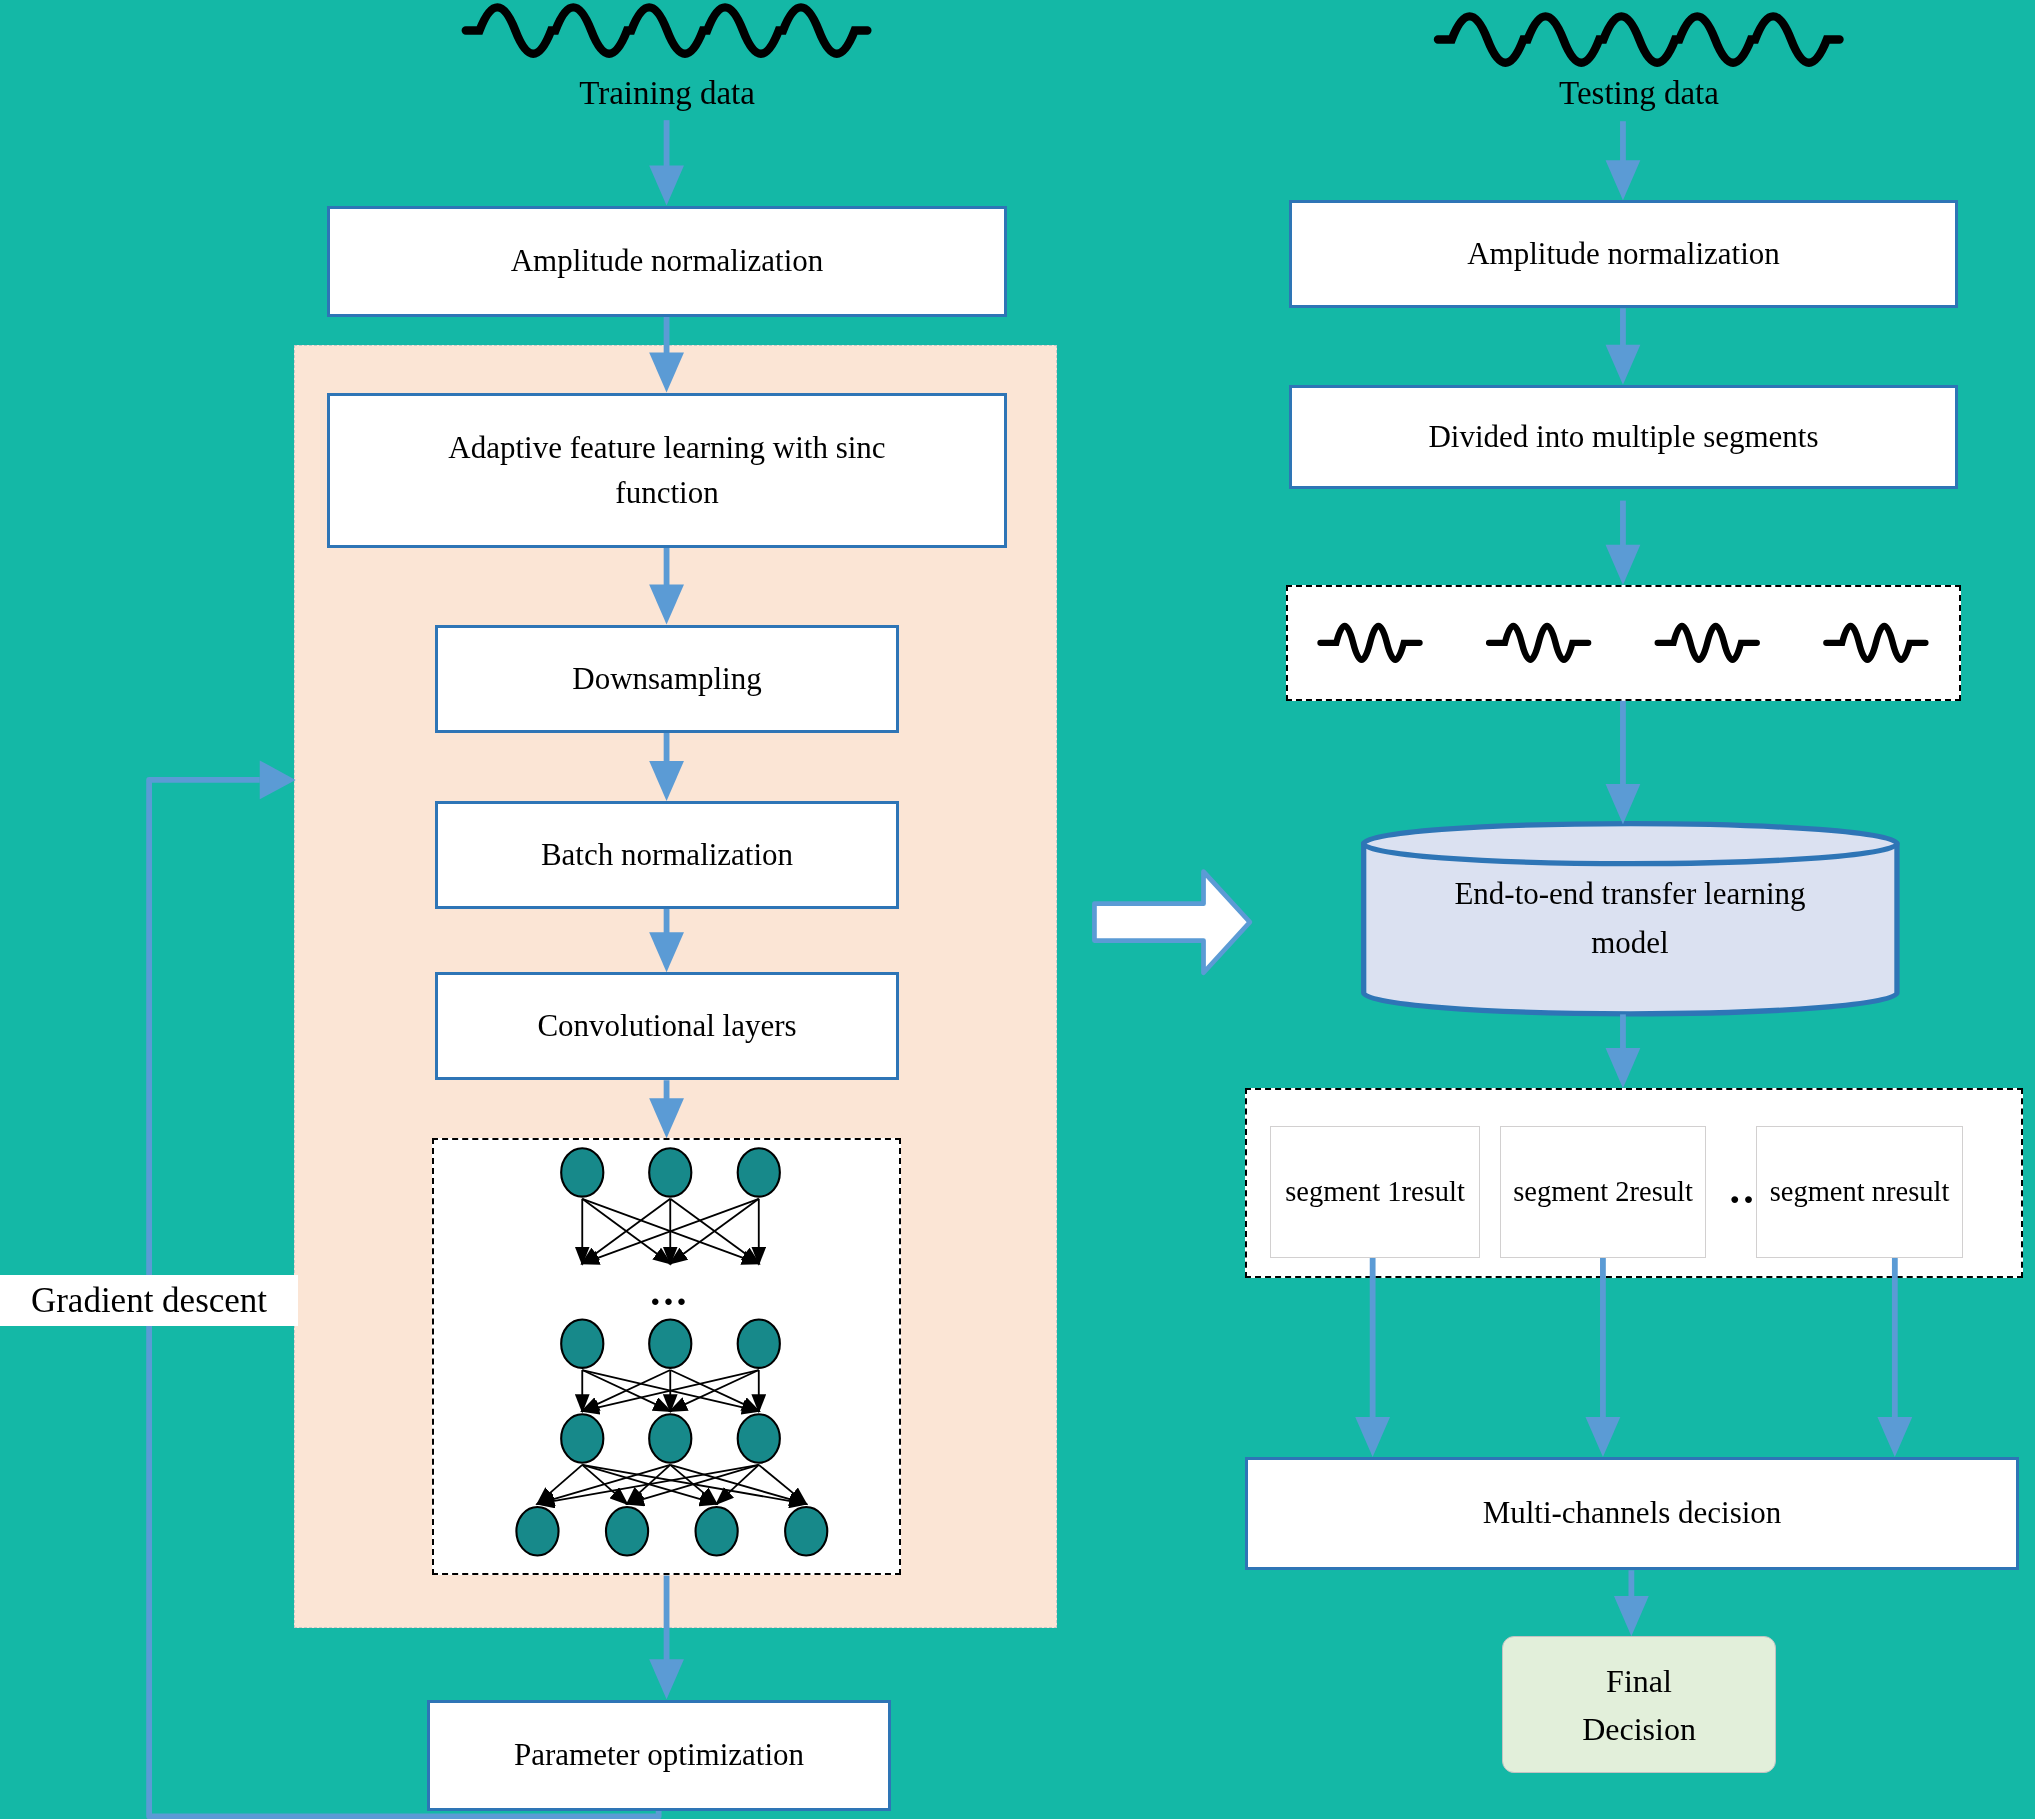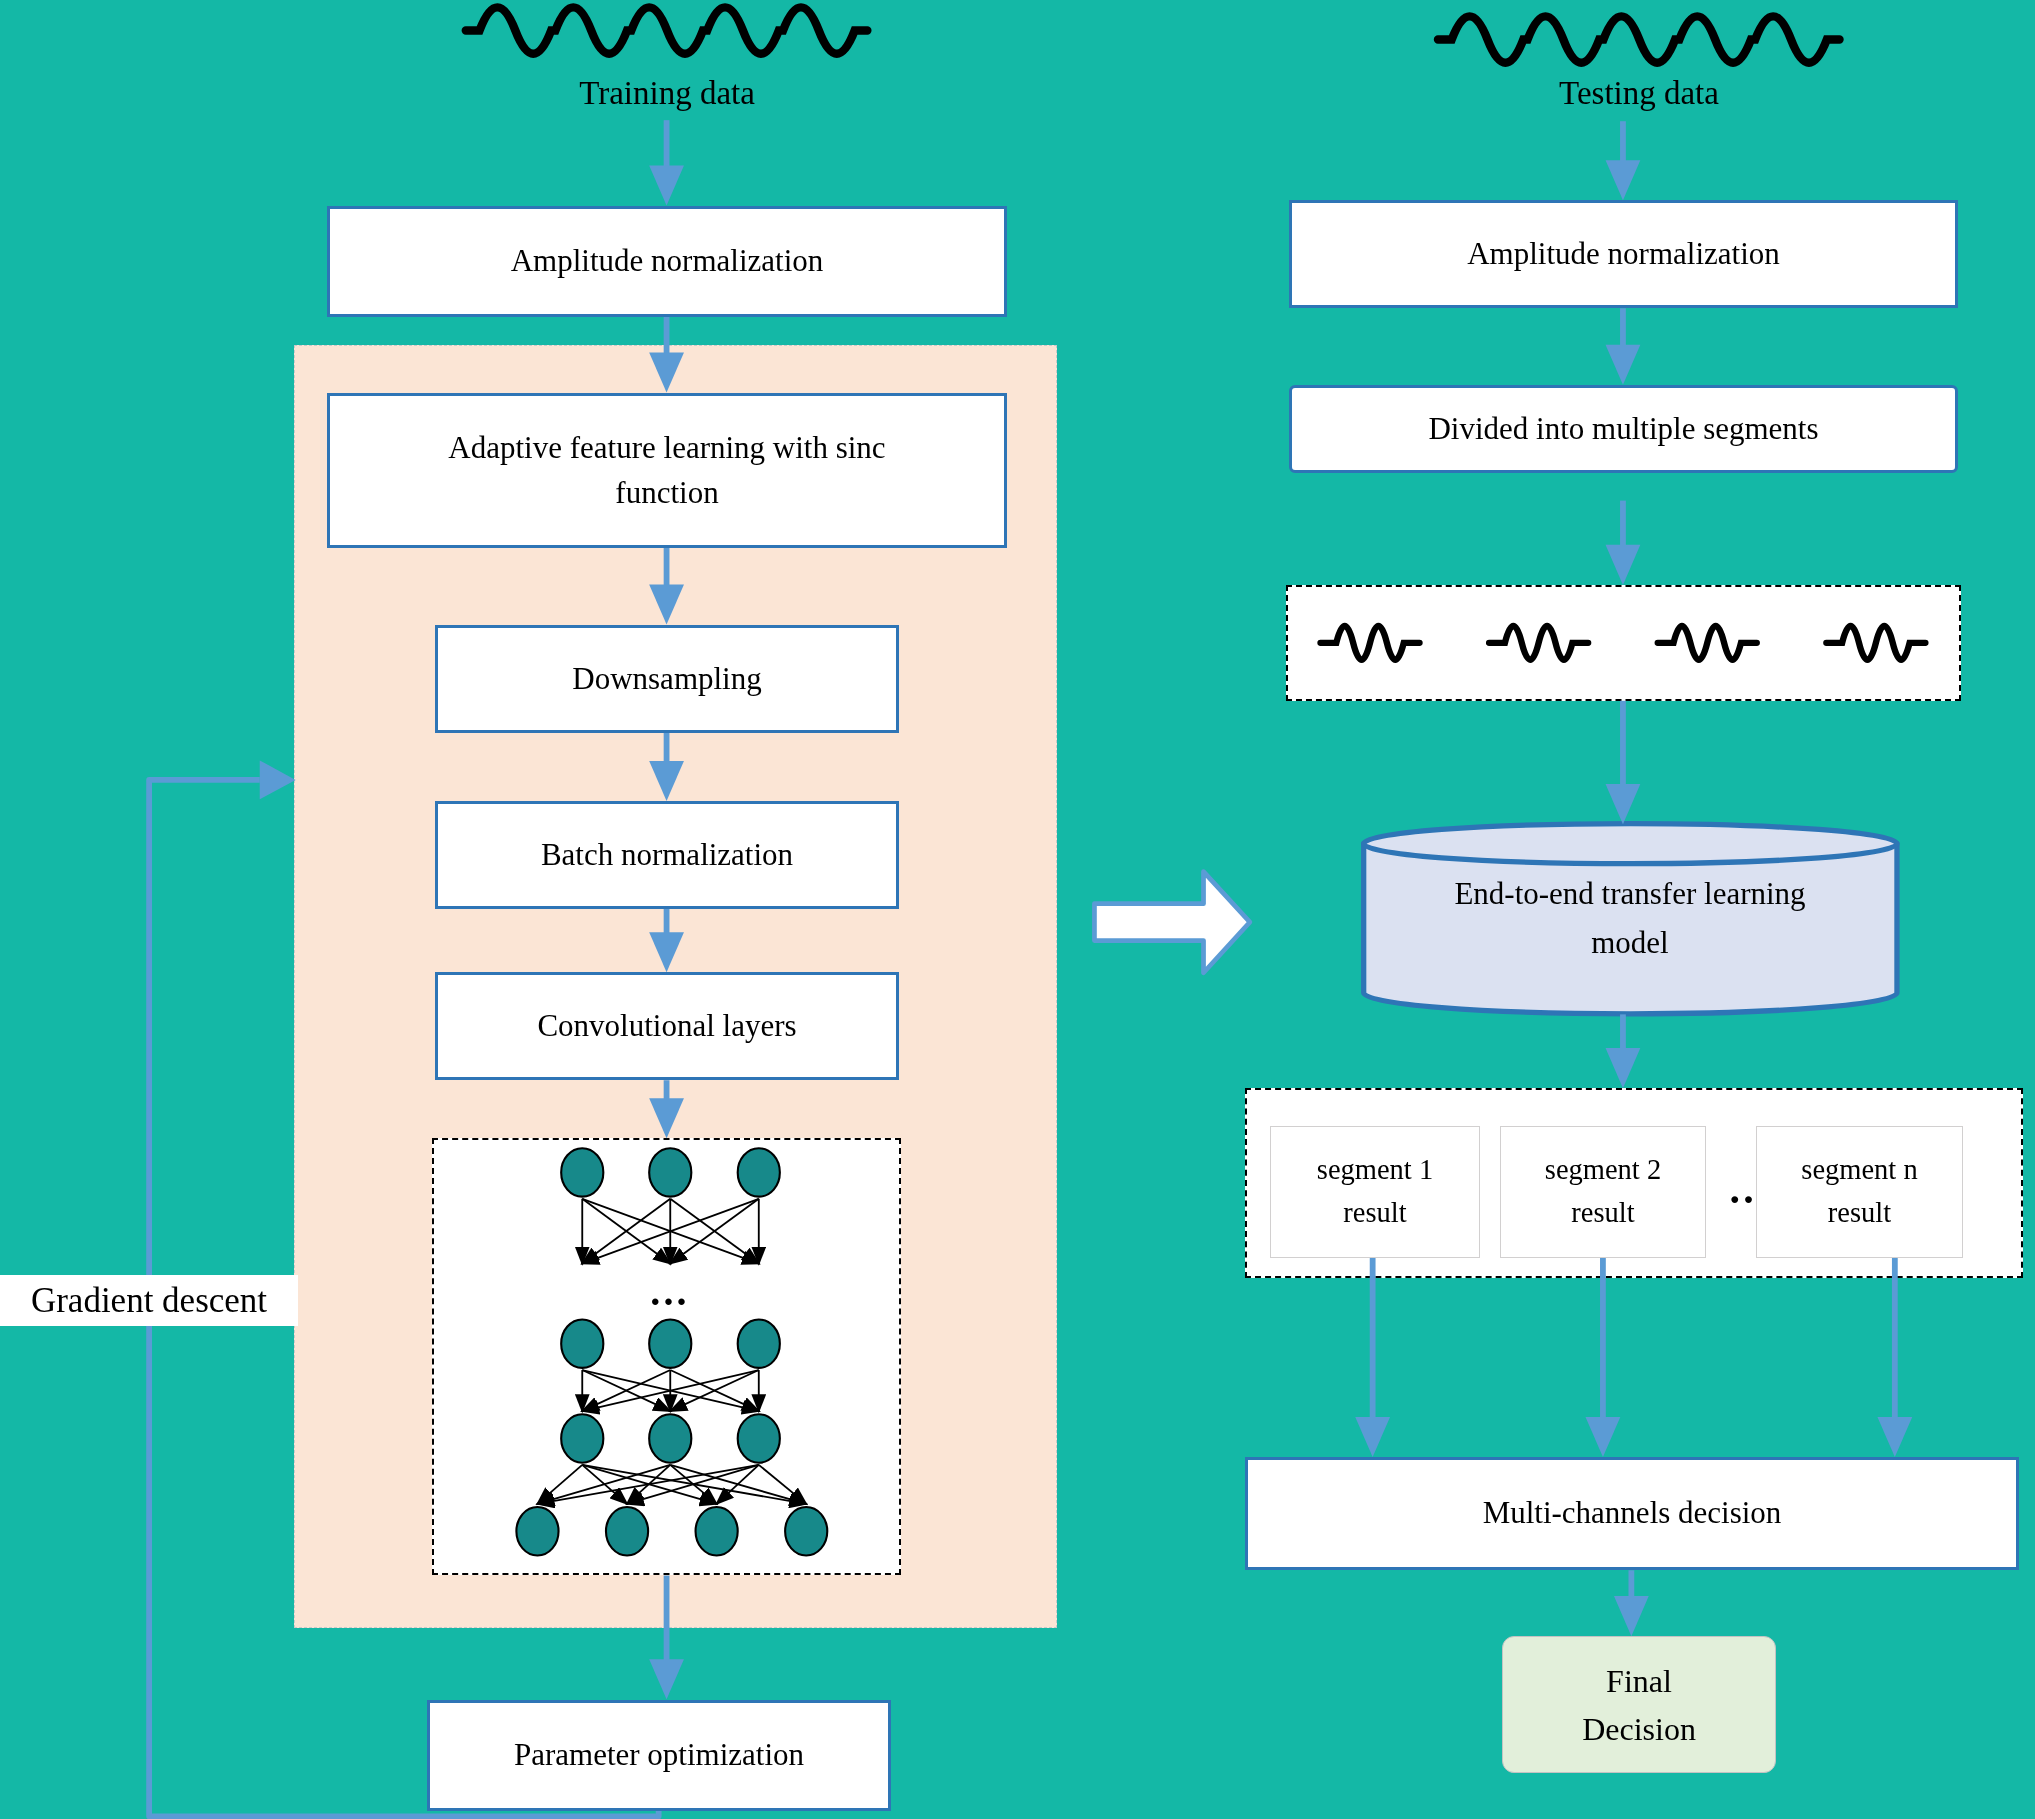--- a/index.html
+++ b/index.html
@@ -14,21 +14,21 @@
   }
   .fbox{
     background:#fff; border:3.7px solid #2e75b6;
     display:flex; align-items:center; justify-content:center;
     text-align:center; font-size:31px; line-height:1.45;
   }
   .dashedbox{ background:#fff; border:2.6px dashed #000; }
   .dashedbox.thin{ border-width:2.1px; }
   .segbox{
     background:#fff; border:1.6px solid #d2d0d0;
-    display:flex; flex-direction:column; align-items:center; justify-content:center;
+    display:flex; flex-direction:row; align-items:center; justify-content:center;
     text-align:center; font-size:28.5px; line-height:1.5;
   }
   .toplabel{
     display:flex; align-items:center; justify-content:center;
     font-size:33px; text-align:center;
   }
   .dots{
     display:flex; align-items:center; justify-content:center;
     font-weight:bold; font-size:42px; letter-spacing:3.2px;
   }
@@ -203,21 +203,21 @@
     </div>
 
   <div class="abs gradlabel" style="left:0px; top:1275px; width:298px; height:51px;">
       <span>Gradient descent</span>
     </div>
 
   <div class="abs fbox" style="left:1289px; top:200px; width:669px; height:108px;">
       <span>Amplitude normalization</span>
     </div>
 
-  <div class="abs fbox" style="left:1289px; top:385px; width:669px; height:88px;border-radius:6px;">
+  <div class="abs fbox" style="left:1289px; top:385px; width:669px; height:104px;">
       <span>Divided into multiple segments</span>
     </div>
 
   <div class="abs cyltext" style="left:1393px; top:862px; width:474px; height:113px;">
     <span>End-to-end transfer learning</span>
     <span>model</span>
   </div>
 
   <div class="abs segbox" style="left:1270px; top:1126px; width:210px; height:132px;">
     <span>segment 1</span>

